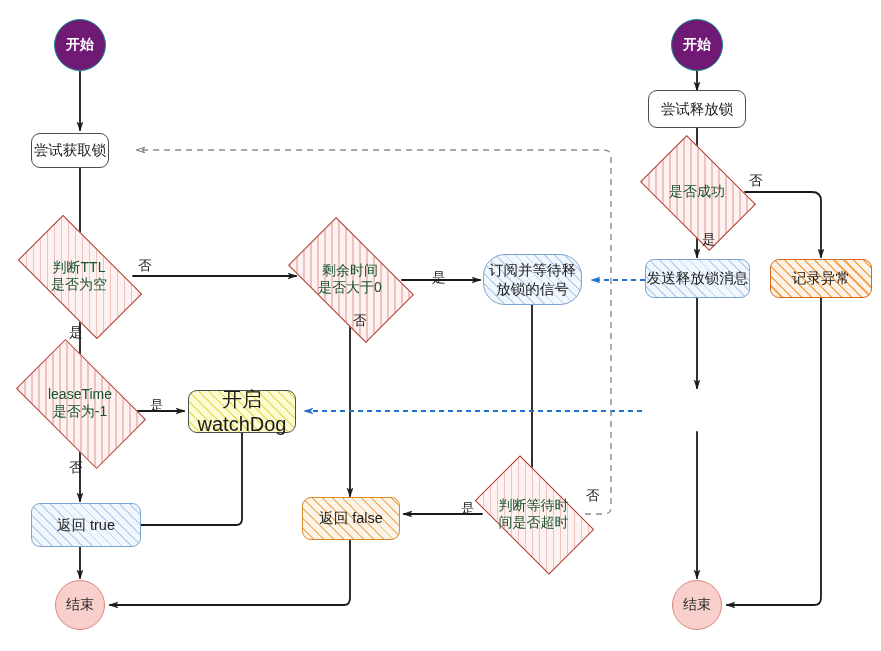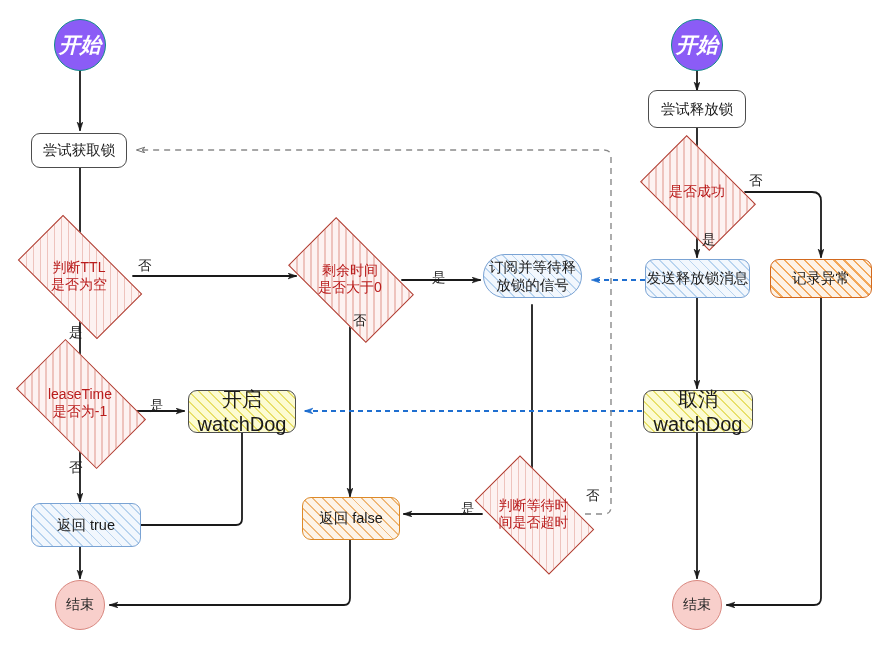--- a/index.html
+++ b/index.html
@@ -6,21 +6,21 @@
   body{width:881px;height:651px;overflow:hidden;
        font-family:"Liberation Sans","DejaVu Sans",sans-serif;}
   #canvas{position:relative;width:881px;height:651px;background:#fff;}
   svg#wires{position:absolute;left:0;top:0;width:881px;height:651px;pointer-events:none;}
 
   .node{position:absolute;box-sizing:border-box;display:flex;align-items:center;
         justify-content:center;text-align:center;line-height:1.25;z-index:3;}
 
   
   .circ{border-radius:50%;}
-  .start{background:#8b5cf6;border:1px solid #128a8a;color:#ffffff;font-weight:bold;font-size:21px;font-style:italic;}
+  .start{background:#701a75;border:1px solid #128a8a;color:#ffffff;font-weight:bold;font-size:14px;}
   .end{background:#f8cfcb;border:1.4px solid #d98880;color:#2b2b2b;font-size:14px;}
 
   
   .proc{background:#ffffff;border:1.3px solid #4d4d4d;border-radius:9px;color:#1a1a1a;font-size:14.5px;}
 
   
   .hatch-blue{
     background-color:#f2f7fd;
     background-image:repeating-linear-gradient(45deg,#b9d4ef 0,#b9d4ef 1.2px,rgba(0,0,0,0) 1.2px,rgba(0,0,0,0) 7px);
     border:1.4px solid #7aa3d4;border-radius:9px;color:#1a1a1a;font-size:14.5px;}
@@ -38,21 +38,21 @@
     border:1.6px solid #d2691e;border-radius:9px;color:#1a1a1a;font-size:14.5px;}
 
   
   .dia{z-index:3;}
   .dia .shape{position:absolute;left:0;top:0;width:100%;height:100%;
     background-color:#fdf2f1;
     background-image:repeating-linear-gradient(45deg,#eec3bd 0,#eec3bd 1.2px,rgba(0,0,0,0) 1.2px,rgba(0,0,0,0) 7px);
     border:1.5px solid #b03a2e;
     transform:rotate(45deg);}
   .dia .txt{position:absolute;left:-12%;top:0;width:124%;height:100%;display:flex;
-    align-items:center;justify-content:center;text-align:center;font-size:14px;color:#b91c1c;
+    align-items:center;justify-content:center;text-align:center;font-size:14px;color:#14532d;
     line-height:1.25;z-index:4;}
 
   .edgelabel{position:absolute;z-index:5;font-size:13.5px;color:#1a1a1a;background:transparent;
      white-space:nowrap;}
 </style>
 </head>
 <body>
 
 <div id="canvas">
 
@@ -119,21 +119,21 @@
 
     <g fill="none" stroke="#8a8a8a" stroke-width="1.4" stroke-dasharray="6,5" stroke-linejoin="round">
       <path d="M585,514 L604,514 Q611,514 611,507 L611,157 Q611,150 604,150 L137,150" marker-end="url(#ahg)"></path>
     </g>
   </svg>
 
   <div class="node circ start" style="left:54px;top:19px;width:52px;height:52px;">
     <span>开始</span>
   </div>
 
-  <div class="node proc" style="left:31px;top:133px;width:96px;height:35px;">
+  <div class="node proc" style="left:31px;top:133px;width:78px;height:35px;">
     <span>尝试获取锁</span>
   </div>
 
   <div class="node dia" style="left:24px;top:245px;width:110px;height:62px;">
     <div class="shape"></div>
     <div class="txt">
       <div>
         <div>判断TTL</div>
         <div>是否为空</div>
       </div>
@@ -165,21 +165,21 @@
   <div class="node dia" style="left:296px;top:246px;width:108px;height:66px;">
     <div class="shape"></div>
     <div class="txt">
       <div>
         <div>剩余时间</div>
         <div>是否大于0</div>
       </div>
     </div>
   </div>
 
-  <div class="node hatch-blue" style="left:483px;top:254px;width:99px;height:44px;border-radius:22px;">
+  <div class="node hatch-blue" style="left:483px;top:254px;width:99px;height:51px;border-radius:22px;">
     <div>
       <div>订阅并等待释</div>
       <div>放锁的信号</div>
     </div>
   </div>
 
   <div class="node hatch-orange" style="left:302px;top:497px;width:98px;height:43px;">
     <span>返回 false</span>
   </div>
 
@@ -218,23 +218,20 @@
   </div>
 
   <div class="node hatch-blue" style="left:645px;top:259px;width:105px;height:39px;">
     <span>发送释放锁消息</span>
   </div>
 
   <div class="node hatch-orange2" style="left:770px;top:259px;width:102px;height:39px;">
     <span>记录异常</span>
   </div>
 
-  <div class="node hatch-yellow" style="left:643px;top:390px;width:110px;height:43px;">
-    <span>取消watchDog</span>
-  </div>
 
   <div class="node circ end" style="left:672px;top:580px;width:50px;height:50px;">
     <span>结束</span>
   </div>
 
   <div class="edgelabel" style="left:702px;top:231px;">是</div>
   <div class="edgelabel" style="left:749px;top:172px;">否</div>
 
 </div>
 

